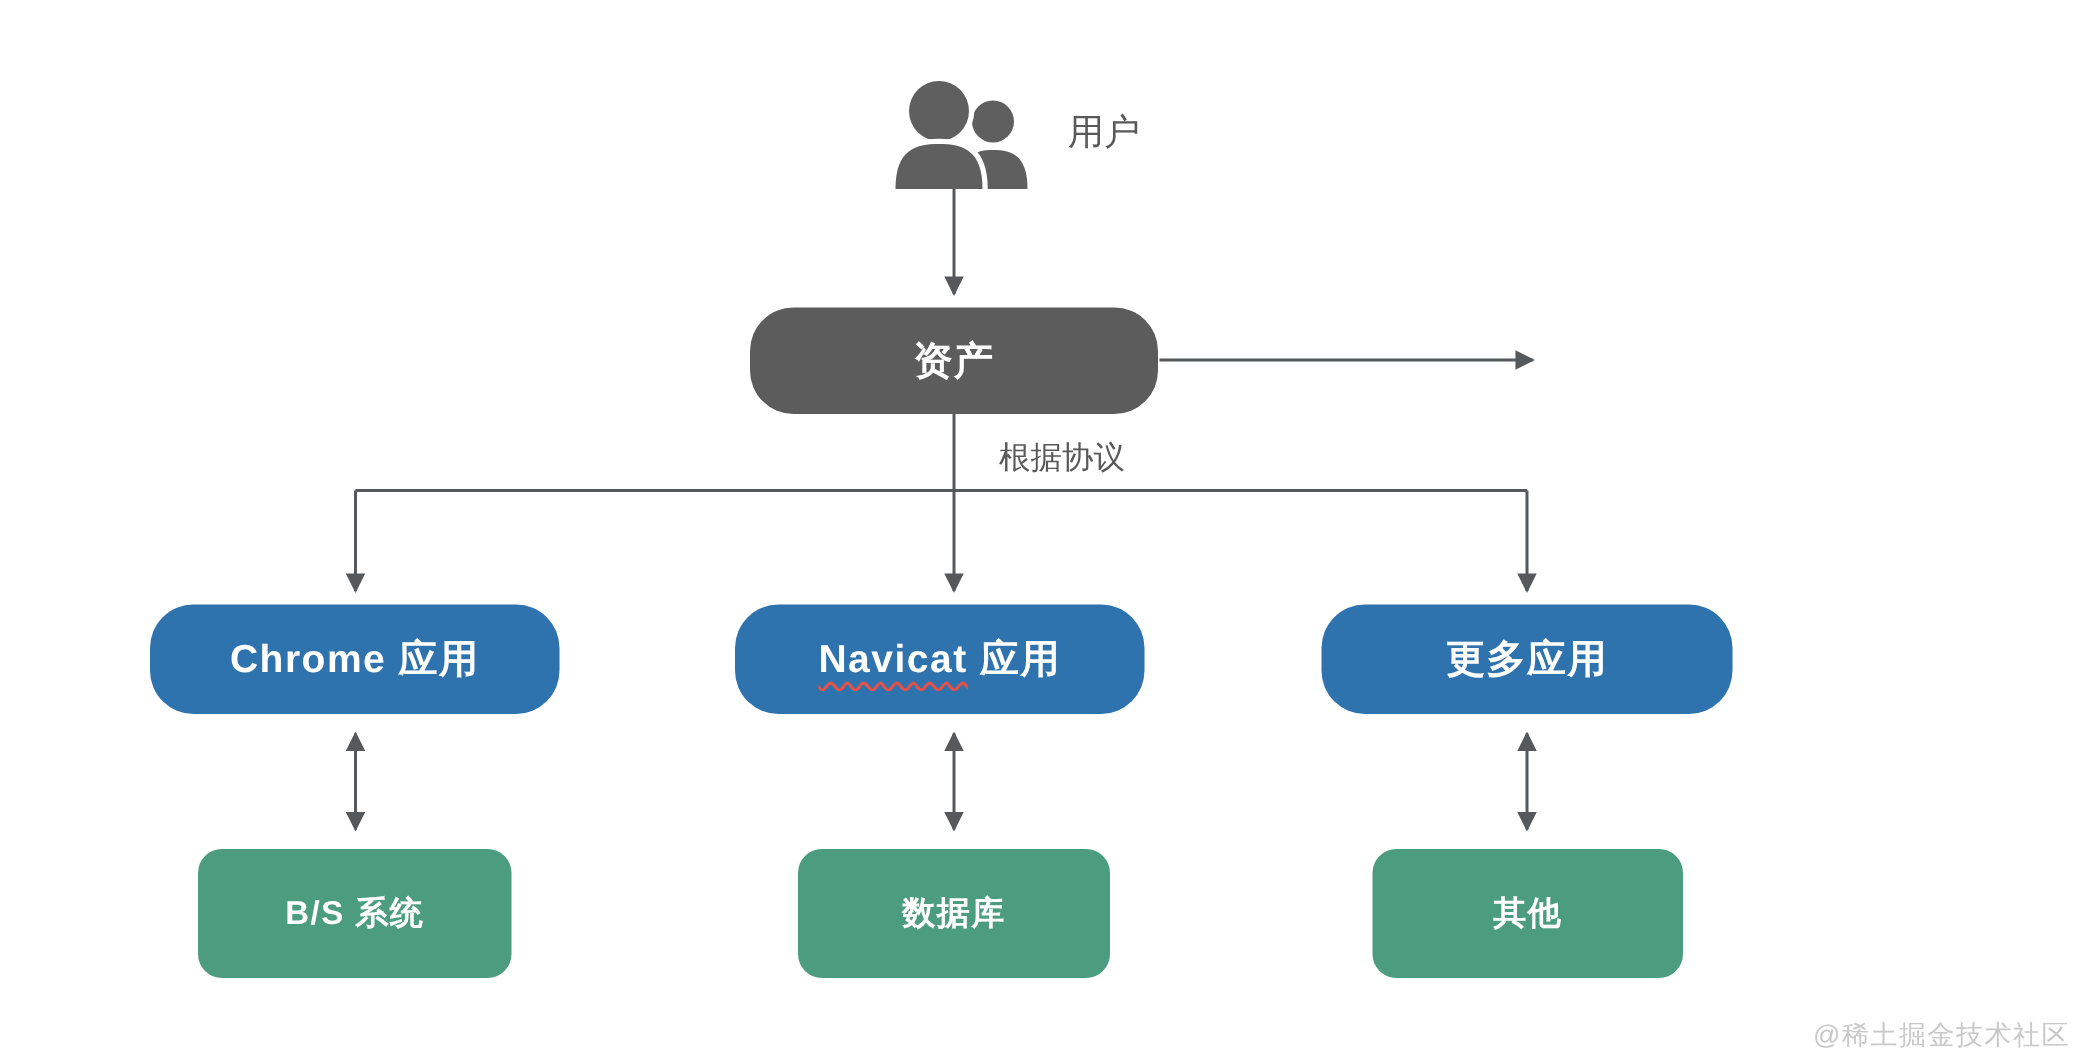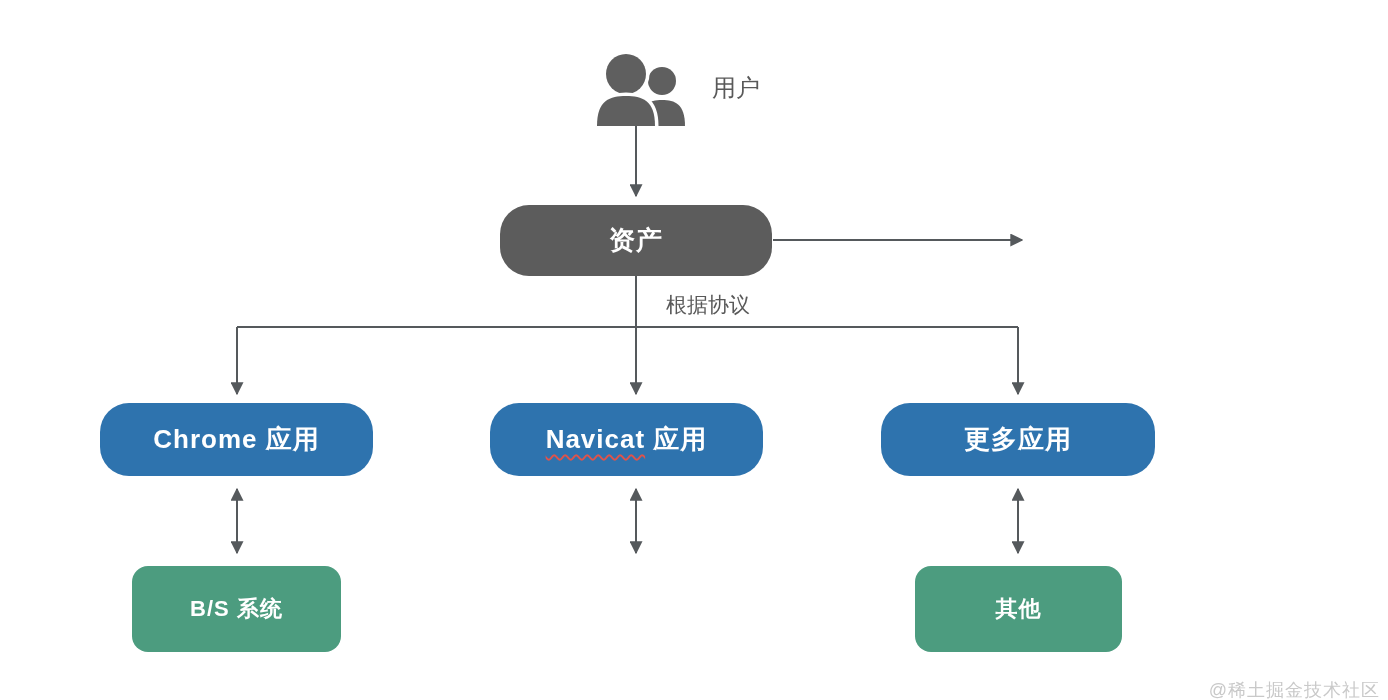--- a/index.html
+++ b/index.html
@@ -130,19 +130,22 @@
   <div class="node node-app node-navicat">
     <span class="wavy">Navicat</span><span> 应用</span>
   </div>
   <div class="node node-app node-more">
     <span>更多应用</span>
   </div>
 
   <div class="node node-target node-bs">
     <span>B/S 系统</span>
   </div>
+  <div class="node node-target node-database">
+    <span>数据库</span>
+  </div>
   <div class="node node-target node-other-target">
     <span>其他</span>
   </div>
 
   <div class="watermark">@稀土掘金技术社区</div>
 
 </div>
 
 </body></html>

